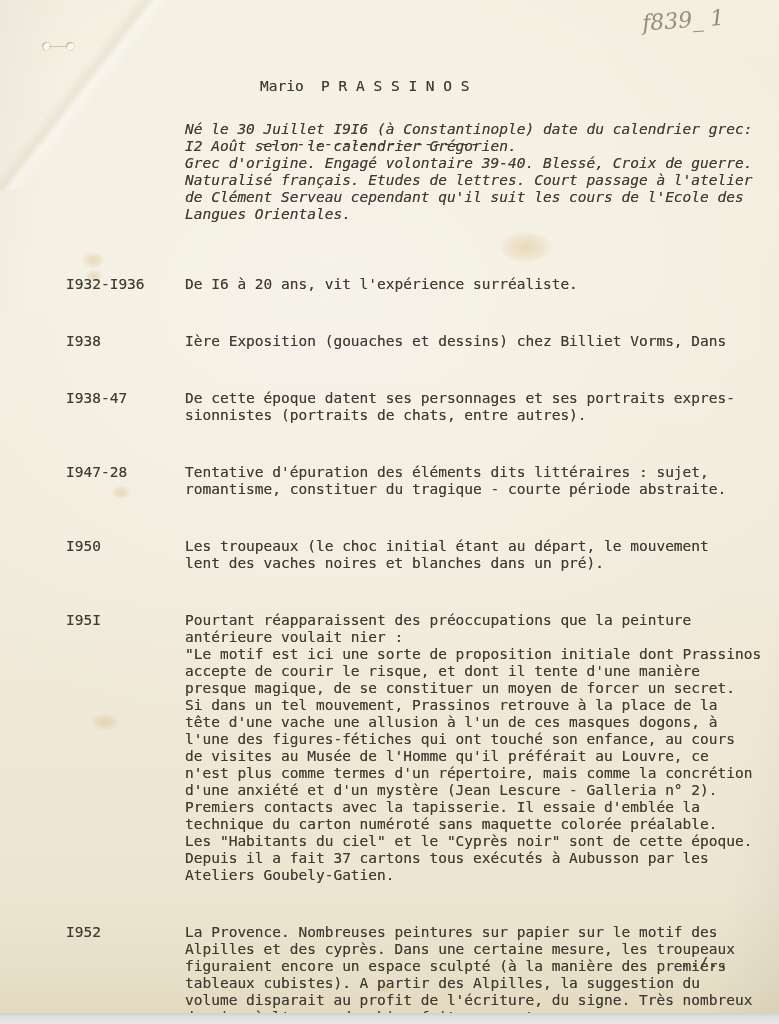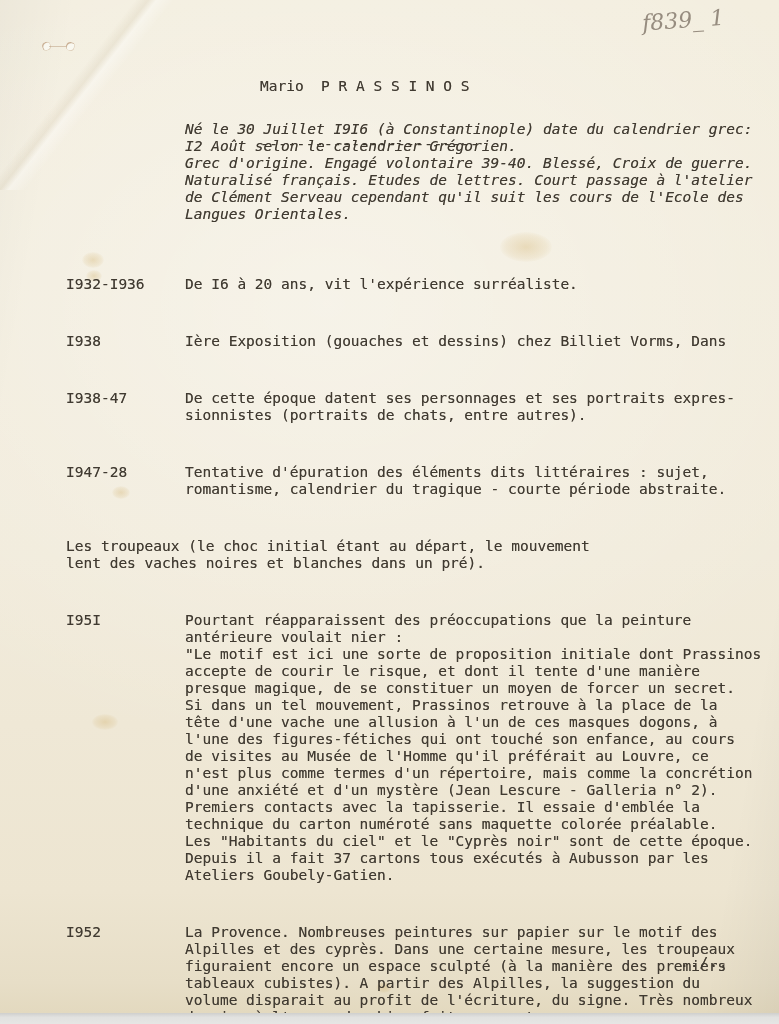--- a/index.html
+++ b/index.html
@@ -160,23 +160,24 @@
         <div class="body typed">Ière Exposition (gouaches et dessins) chez Billiet Vorms, Dans</div>
       </div>
       <div class="entry">
         <div class="date typed">I938-47</div>
         <div class="body typed">De cette époque datent ses personnages et ses portraits expres-
 sionnistes (portraits de chats, entre autres).</div>
       </div>
       <div class="entry">
         <div class="date typed">I947-28</div>
         <div class="body typed">Tentative d'épuration des éléments dits littéraires : sujet,
-romantisme, calendrier du tragique - courte période abstraite.</div>
-      </div>
-      <div class="entry">
+romantisme, constituer du tragique - courte période abstraite.</div>
+      </div>
+      <div class="entry">
+        <div class="date typed">I950</div>
         <div class="body typed">Les troupeaux (le choc initial étant au départ, le mouvement
 lent des vaches noires et blanches dans un pré).</div>
       </div>
       <div class="entry">
         <div class="date typed">I95I</div>
         <div class="body typed">Pourtant réapparaissent des préoccupations que la peinture
 antérieure voulait nier :
 "Le motif est ici une sorte de proposition initiale dont Prassinos
 accepte de courir le risque, et dont il tente d'une manière
 presque magique, de se constituer un moyen de forcer un secret.

